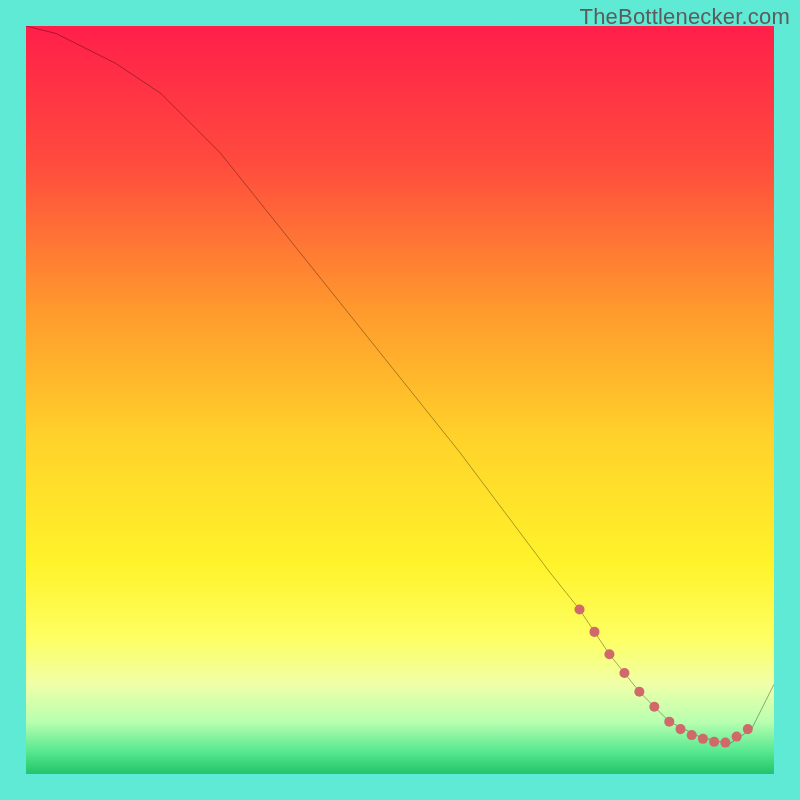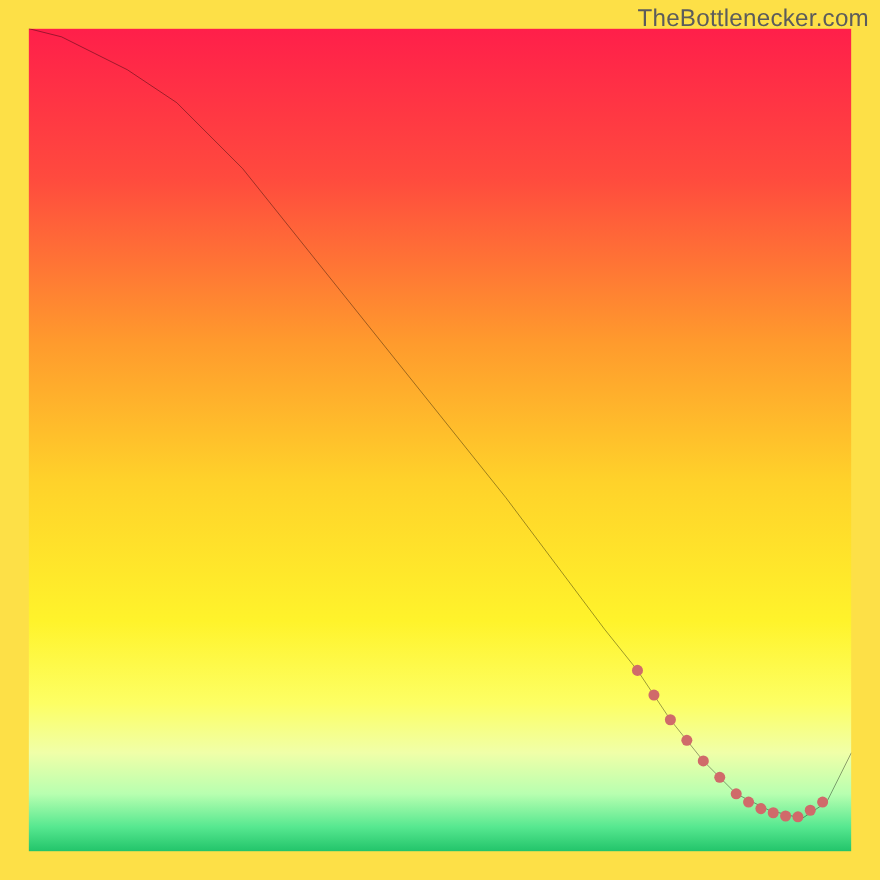--- a/index.html
+++ b/index.html
@@ -8,21 +8,21 @@
     width: 800px;
     height: 800px;
     background: #000;
     overflow: hidden;
     font-family: Arial, Helvetica, sans-serif;
   }
   .frame {
     position: relative;
     width: 800px;
     height: 800px;
-    background: #fde047;
+    background: #5eead4;
     text-decoration: underline;
   }
   .watermark {
     position: absolute;
     top: 4px;
     right: 10px;
     color: #5c5c5c;
     font-size: 22px;
     font-weight: 500;
     letter-spacing: 0.2px;

